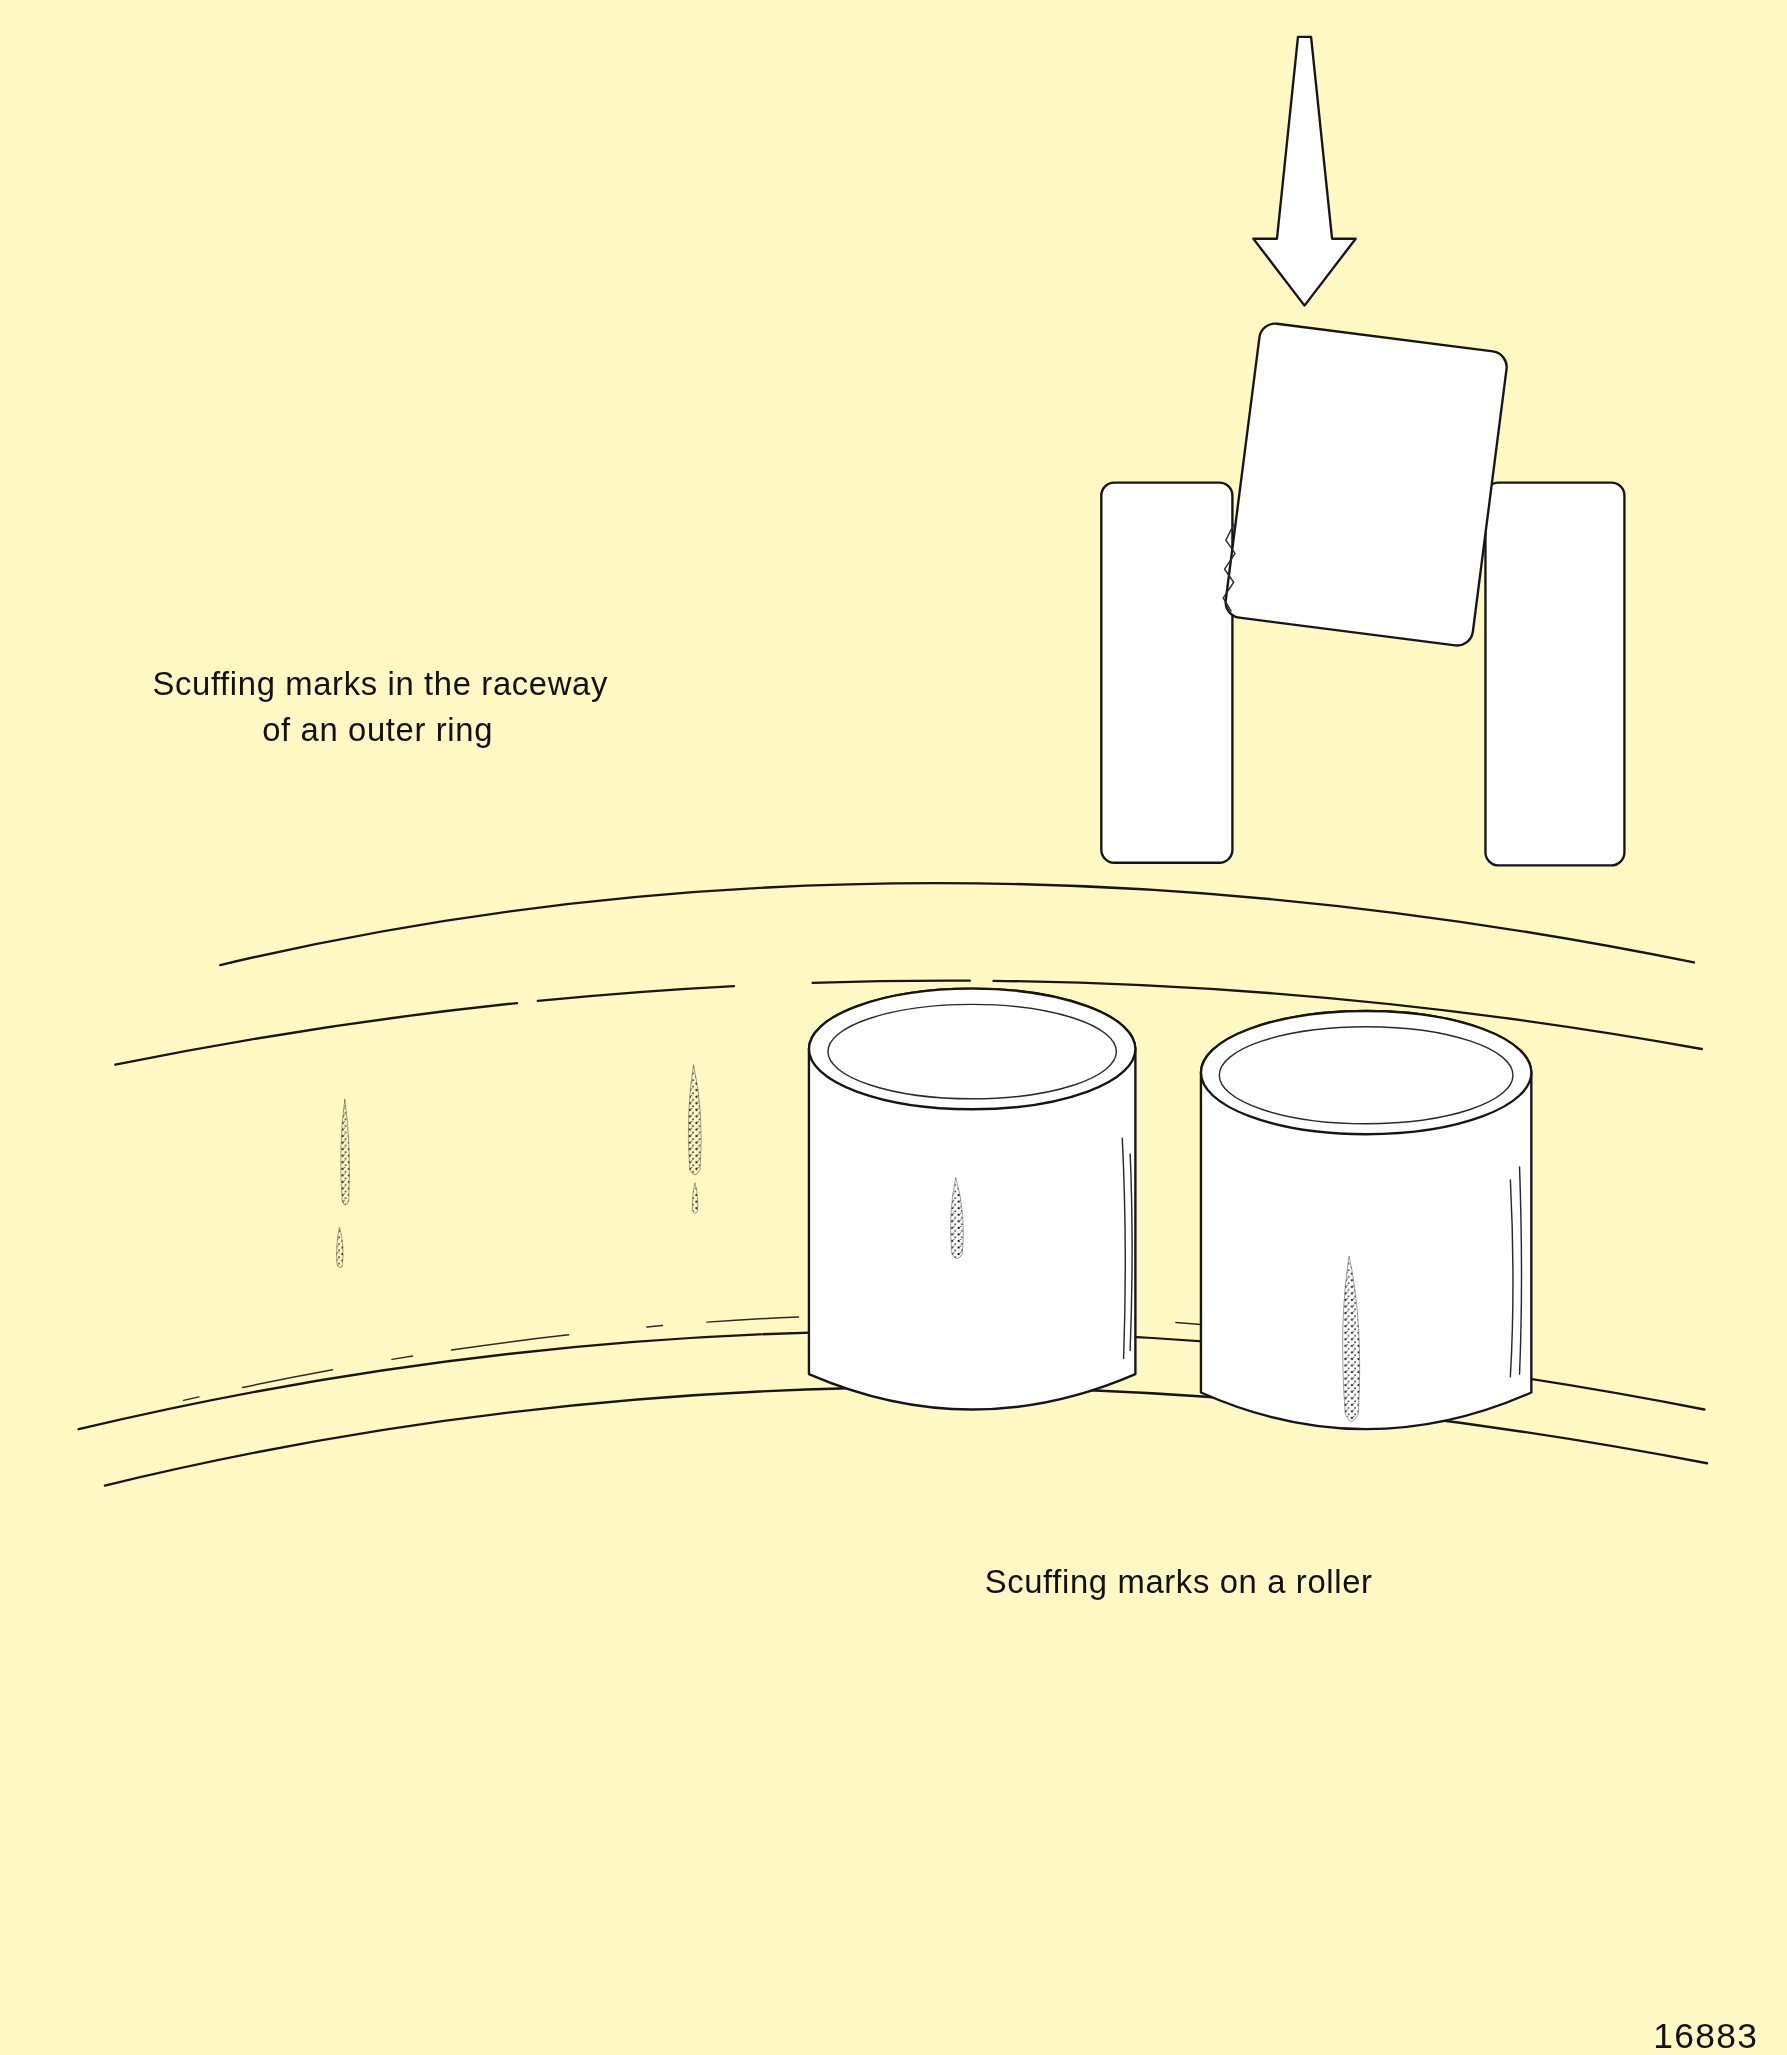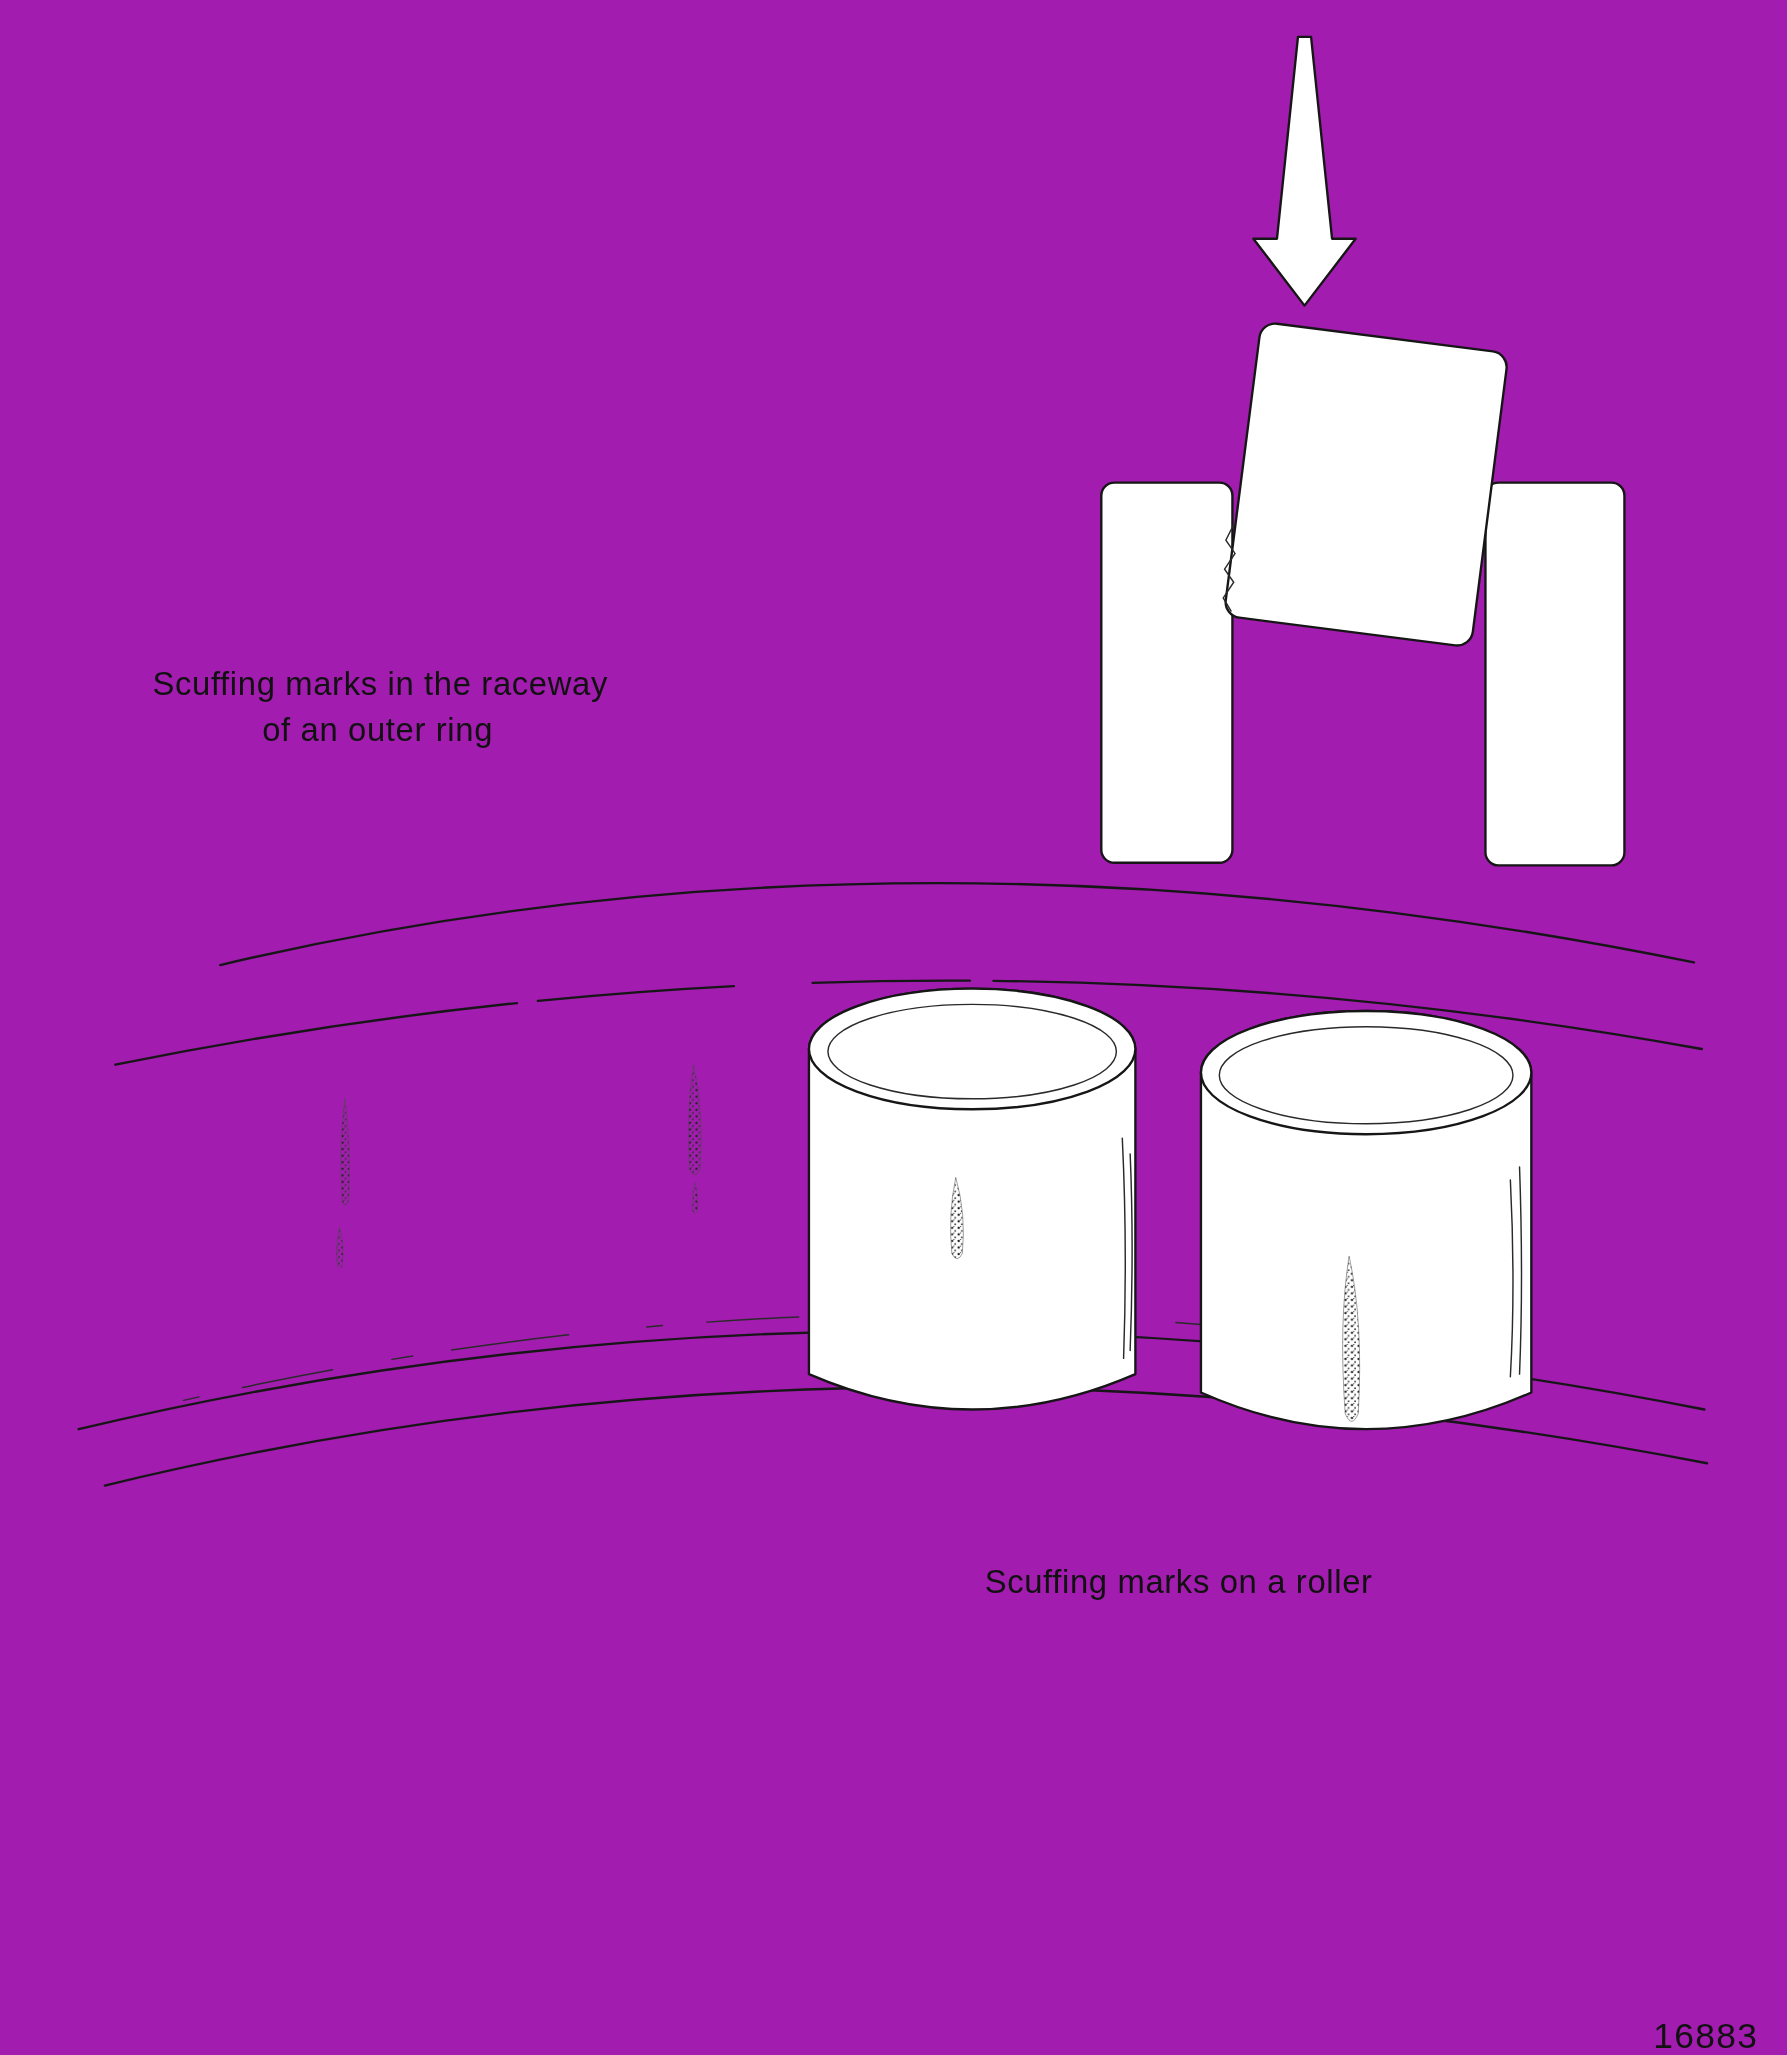--- a/index.html
+++ b/index.html
@@ -3,21 +3,21 @@
 <meta charset="utf-8">
 <style>
   html, body {
     margin: 0;
     padding: 0;
     background: #ffffff;
   }
   .page {
     width: 1787px;
     height: 2056px;
-    background: #a21caf;
+    background: #fef9c3;
     position: relative;
     overflow: hidden;
   }
   .page svg {
     display: block;
     width: 100%;
     height: 100%;
   }
   .ink-line {
     fill: none;

